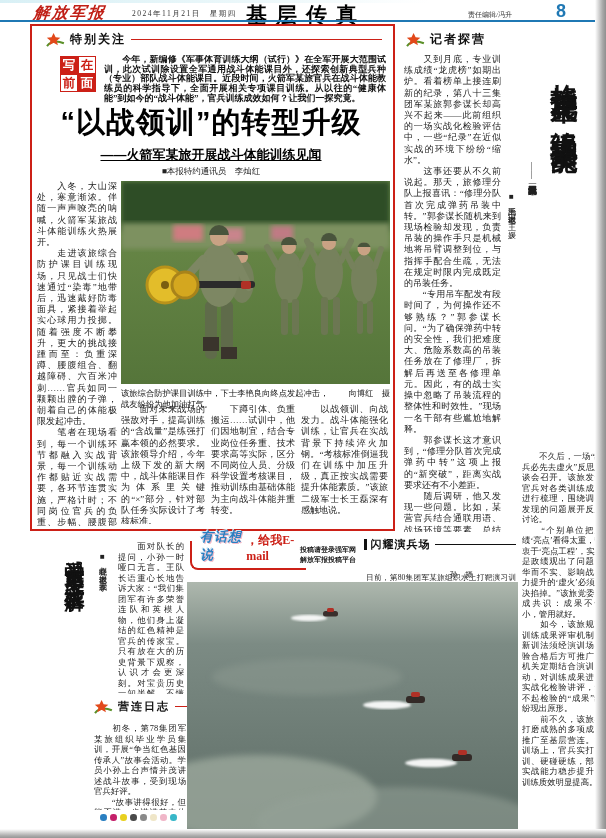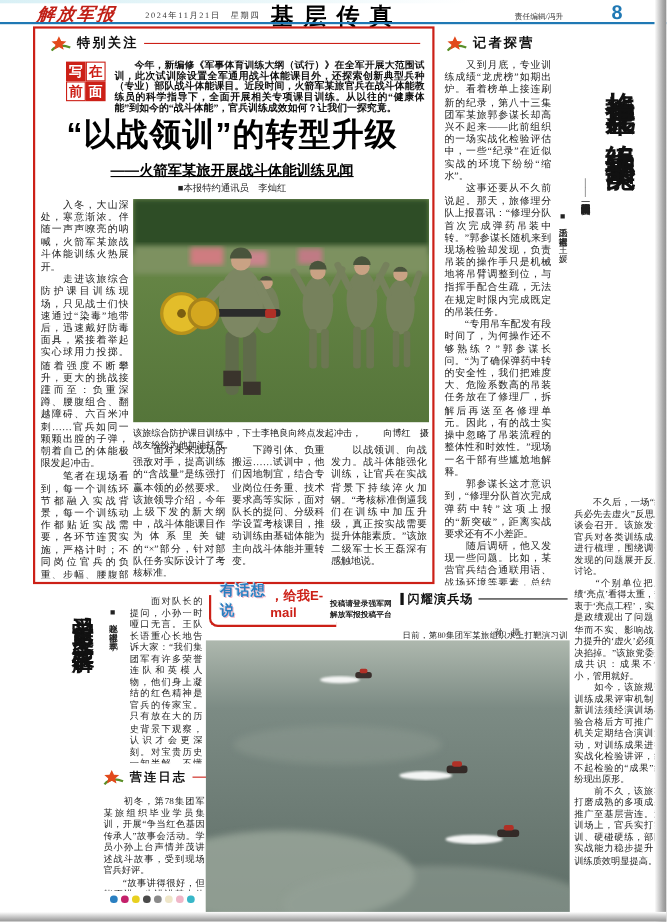--- a/index.html
+++ b/index.html
@@ -34,23 +34,23 @@
   .caprow{display:flex;justify-content:space-between;font-size:8.3px;color:#111;}
   .credit{white-space:nowrap;margin-left:15px;}
   
   .vhead{font-family:"Liberation Sans","DejaVu Sans",sans-serif;font-weight:bold;font-size:27px;line-height:38px;letter-spacing:3px;color:#111;}
   .vsub{font-size:8.5px;line-height:11px;color:#222;}
   .vby{font-size:8px;line-height:12px;color:#222;}
   
   .vhead2{font-family:"Liberation Sans","DejaVu Sans",sans-serif;font-weight:bold;font-size:20px;line-height:30px;letter-spacing:2px;color:#111;}
   
   .banner{display:flex;align-items:flex-end;gap:2px;padding:3px 4px 4px 8px;border-left:2px solid #cc2017;border-bottom:2px solid #cc2017;border-radius:0 0 0 8px;}
-  .banner .fancy{font-family:"Liberation Sans","DejaVu Sans",sans-serif;font-weight:bold;font-size:13px;
+  .banner .fancy{font-family:"Liberation Sans","DejaVu Sans",sans-serif;font-weight:bold;font-style:italic;font-size:13px;
         color:#2a7fc1;text-shadow:1px 1px 0 #f2b8c6,-1px -1px 0 #cde6f5;letter-spacing:1px;}
-  .banner .suffix{font-family:Liberation Sans, sans-serif;font-weight:bold;font-size:12px;color:#cc2017;}
+  .banner .suffix{font-family:Liberation Serif, serif;font-weight:bold;font-size:12px;color:#cc2017;}
   .bannernote{font-size:7px;line-height:9.5px;font-weight:bold;color:#222;font-family:"Liberation Sans","DejaVu Sans",sans-serif;}
   
   .pgtab{display:flex;align-items:center;gap:4px;}
   .pgbar{width:2.5px;height:11px;background:#111;}
   .pglabel{font-family:"Liberation Sans","DejaVu Sans",sans-serif;font-weight:bold;font-size:11px;letter-spacing:1px;color:#111;white-space:nowrap;}
   .pgline{flex:1;height:1px;background:#111;}
   .pgcap{font-size:7.6px;line-height:10px;color:#222;text-align:justify;}
   .pgcredit{font-size:7.6px;color:#222;}
   .dots{display:flex;gap:3.5px;}
   .dots span{width:6.5px;height:6.5px;border-radius:50%;display:inline-block;}
@@ -169,21 +169,21 @@
       <rect x="120" y="100" width="10" height="8" rx="2" fill="#b03026"></rect>
     </g>
   </svg>
 
   <div class="abs caprow" style="left:121px;top:388px;width:269px;height:12px;">
     <span>该旅综合防护课目训练中，下士李艳良向终点发起冲击，战友纷纷为他加油打气。</span>
     <span class="credit">向博红　摄</span>
   </div>
 
   <div class="abs coltxt" style="left:121px;top:404px;width:84px;height:120px;">　　面对未来战场的强敌对手，提高训练的“含战量”是练强打赢本领的必然要求。该旅领导介绍，今年上级下发的新大纲中，战斗体能课目作为体系里关键的“×”部分，针对部队任务实际设计了考核标准。</div>
-  <div class="abs coltxt" style="left:211px;top:404px;width:84px;height:120px;">　　下蹲引体、负重搬运……试训中，他们因地制宜，结合专业岗位任务重、技术要求高等实际，面对队长的提问、分级科学设置考核课目，推动训练由基础体能为主向战斗体能并重转变。</div>
+  <div class="abs coltxt" style="left:211px;top:404px;width:84px;height:120px;">　　下蹲引体、负重搬运……试训中，他们因地制宜，结合专业岗位任务重、技术要求高等实际，区分不同岗位人员、分级科学设置考核课目，推动训练由基础体能为主向战斗体能并重转变。</div>
   <div class="abs coltxt" style="left:301px;top:404px;width:87px;height:120px;">　　以战领训、向战发力。战斗体能强化训练，让官兵在实战背景下持续淬火加钢。“考核标准倒逼我们在训练中加压升级，真正按实战需要提升体能素质。”该旅二级军士长王磊深有感触地说。</div>
 
   <div class="abs tabrow" style="left:404px;top:31px;width:116px;">
     <svg class="star" viewBox="0 0 22 16">
       <path d="M3,15 Q9,7 21,12" stroke="#5a8f28" stroke-width="2.2" fill="none"></path>
       <path d="M10,1 l2.2,4.6 5,.4 -3.8,3.3 1.2,4.9 -4.6-2.7 -4.6,2.7 1.2-4.9 -3.8-3.3 5-.4 z" fill="#e2491b"></path>
     </svg>
     <span class="tablabel">记者探营</span>
   </div>
   <div class="abs coltxt" style="left:404px;top:54px;width:97px;height:478px;">　　又到月底，专业训练成绩“龙虎榜”如期出炉。看着榜单上接连刷新的纪录，第八十三集团军某旅郭参谋长却高兴不起来——此前组织的一场实战化检验评估中，一些“纪录”在近似实战的环境下纷纷“缩水”。

